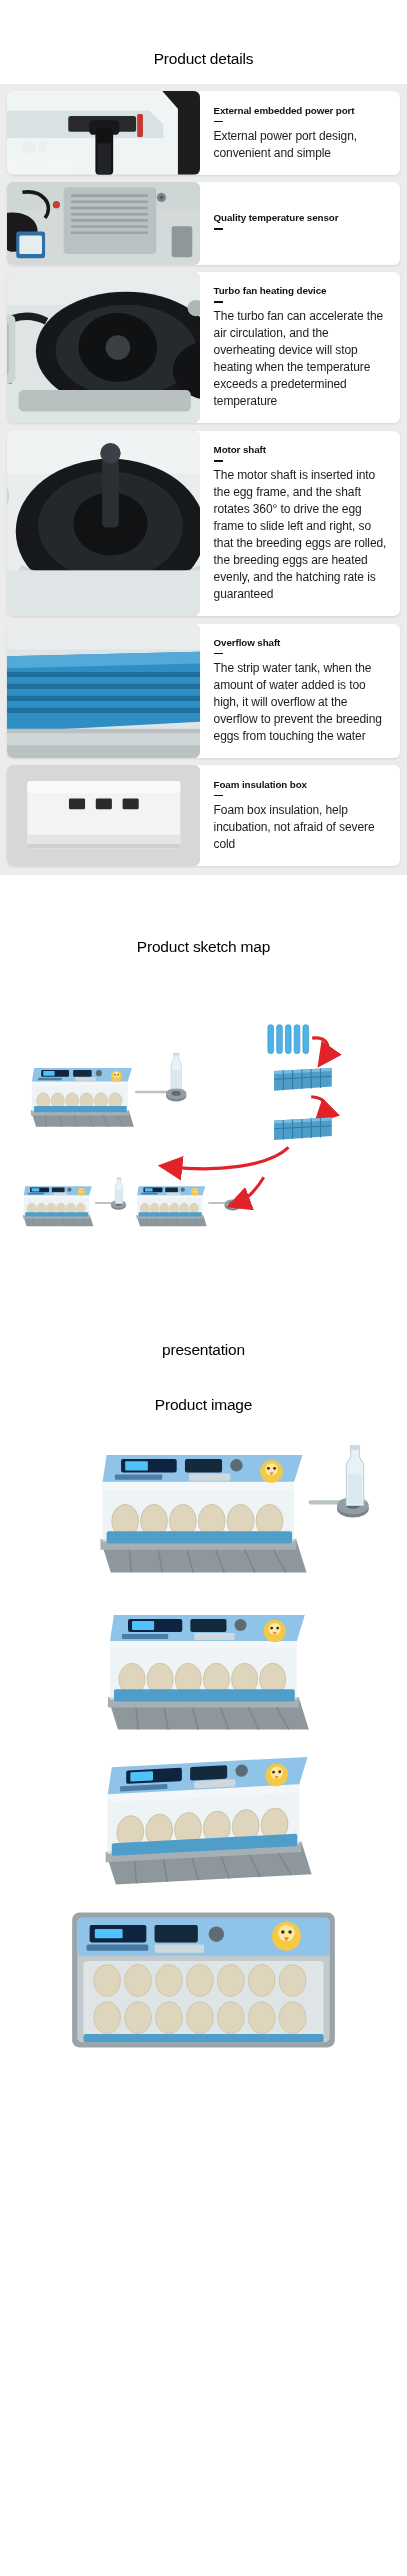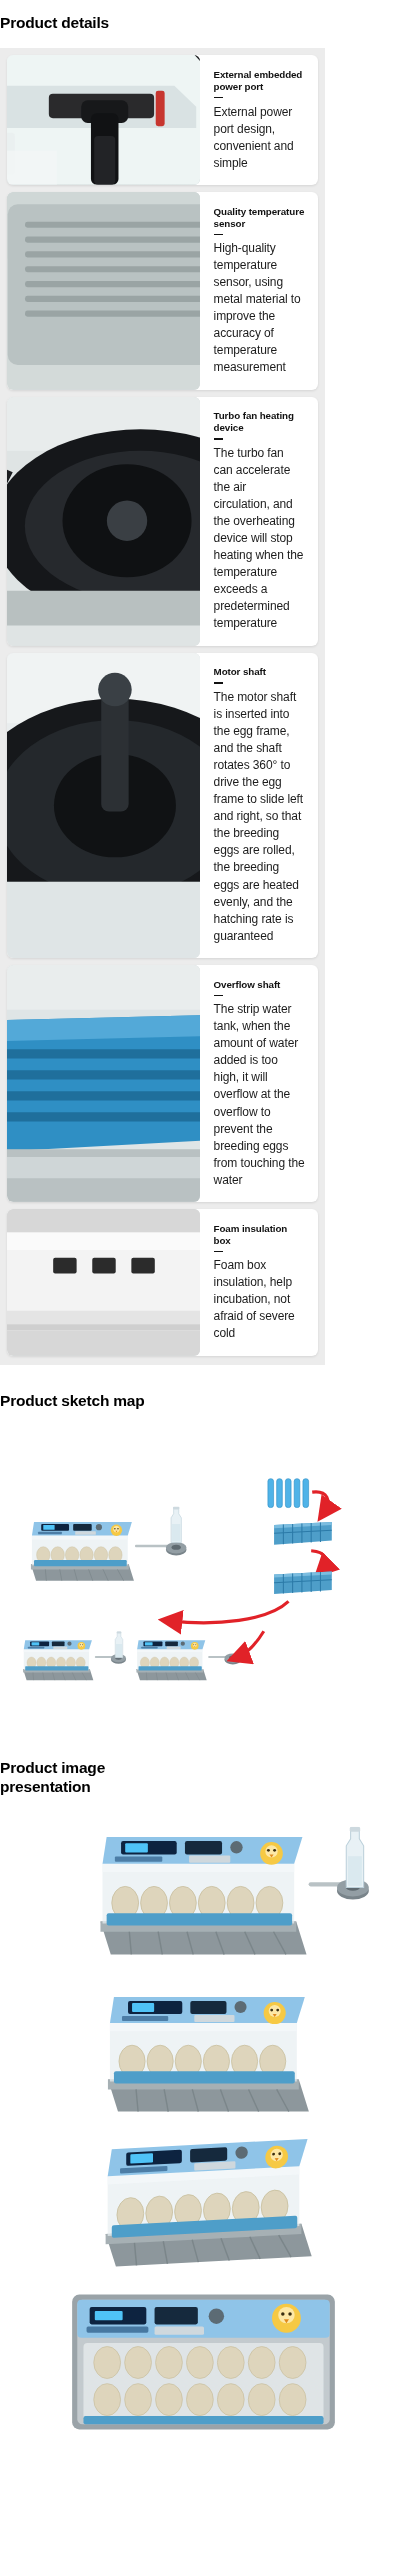--- a/index.html
+++ b/index.html
@@ -6,37 +6,38 @@
   html, body {
     width: 407px;
     background: #ffffff;
     font-family: "Liberation Sans", sans-serif;
     -webkit-font-smoothing: antialiased;
   }
   body { width: 407px; overflow-x: hidden; }
 
   
   .section-heading {
-    text-align: left;
+    text-align: center;
     font-size: 15.5px;
-    font-weight: bold;
+    font-weight: normal;
     color: #000000;
     letter-spacing: -0.2px;
     line-height: 1.25;
     font-family: "Liberation Sans", sans-serif;
+    margin-top: 36px;
   }
   .heading-block-1 { padding: 13.4px 0 15.5px 0; }
   .heading-block-2 { padding: 26px 0 18.5px 0; }
   .heading-block-3 { padding: 24px 0 15.5px 0; }
 
   
   .details-panel {
     background: #ececec;
     padding: 7.2px 7.2px 9.3px 7.2px;
-    width: 325px;
+    width: 407px;
   }
   .feature-card {
     display: flex;
     background: #ffffff;
     border-radius: 6.2px;
     margin-bottom: 7.2px;
     box-shadow: 0 1px 2.6px rgba(0,0,0,0.10);
     overflow: hidden;
     min-height: 77px;
   }
@@ -148,21 +149,20 @@
         <path d="M30 20 C70 14 92 44 74 70" stroke="#17181a" stroke-width="7" fill="none"></path>
         <rect x="18" y="96" width="56" height="52" rx="5" fill="#2f6fa8"></rect>
         <rect x="24" y="104" width="44" height="36" rx="3" fill="#e6edef"></rect>
         <circle cx="96" cy="44" r="7" fill="#c83c32"></circle>
         <rect x="320" y="86" width="40" height="60" rx="4" fill="#8e9898"></rect>
       </svg>
     </div>
     <div class="card-text">
       <div class="card-title">Quality temperature sensor</div>
       <div class="card-rule"></div>
-      <div class="card-desc">High-quality temperature sensor, using metal material to improve the accuracy of temperature measurement</div>
     </div>
   </div>
 
   <div class="feature-card">
     <div class="card-photo">
       <svg viewBox="0 0 375 185" preserveAspectRatio="xMidYMid slice">
         <rect width="375" height="185" fill="#dfe4e4"></rect>
         <rect x="0" y="0" width="375" height="40" fill="#e8ecec"></rect>
         <ellipse cx="215" cy="96" rx="110" ry="72" fill="#15171a"></ellipse>
         <ellipse cx="215" cy="96" rx="86" ry="56" fill="#26292d"></ellipse>
@@ -374,22 +374,22 @@
     <g>
       <use href="#incubator" x="258" y="406" width="150" height="90"></use>
       <rect x="404" y="440" width="40" height="4" rx="2" fill="#b9c2c5"></rect>
       <use href="#cap" x="434" y="432" width="36" height="26"></use>
       <path d="M512 392 C496 418 478 436 462 442" stroke="#e12228" stroke-width="6" fill="none" marker-end="url(#arrowhead)"></path>
     </g>
   </svg>
 </div>
 
 <div class="heading-block-3">
+  <div class="section-heading">presentation</div>
   <div class="section-heading">Product image</div>
-  <div class="section-heading">presentation</div>
 </div>
 
 <div class="gallery">
 
   <div class="gallery-item">
     <svg viewBox="0 0 790 300" preserveAspectRatio="xMidYMid meet" style="height:155px">
       <rect width="790" height="300" fill="#ffffff"></rect>
       <g transform="translate(175,40) scale(2.0)">
         <use href="#incubator" x="0" y="0" width="220" height="130"></use>
         <rect x="212" y="48" width="34" height="4" rx="2" fill="#b9c2c5"></rect>

